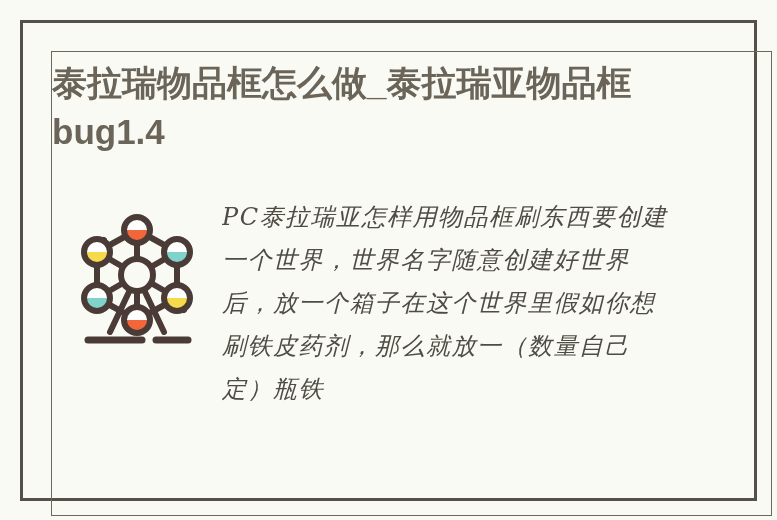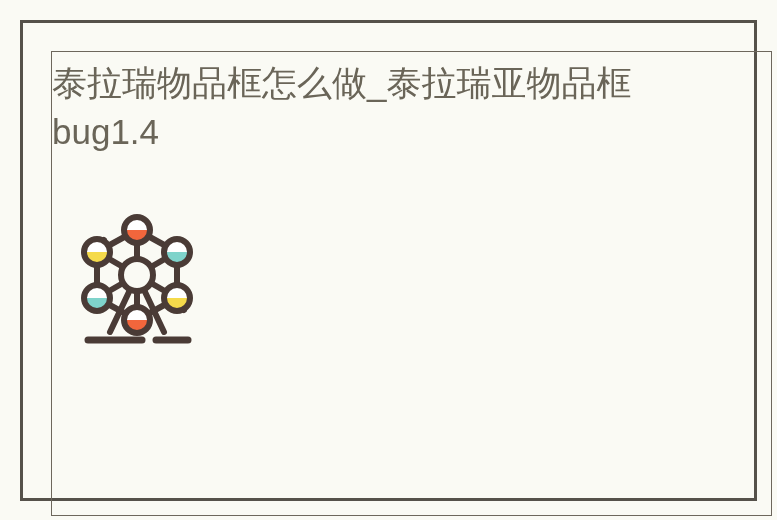--- a/index.html
+++ b/index.html
@@ -47,21 +47,21 @@
   .title {
     position: absolute;
     left: 52px;
     top: 58px;
     width: 630px;
     font-size: 35px;
     line-height: 49px;
     color: #6A6558;
     letter-spacing: 0px;
     font-family: "Liberation Sans", "DejaVu Sans", sans-serif;
-    font-weight: 400;
+    font-weight: 700;
     white-space: pre-wrap;
   }
 
   
   .content {
     position: absolute;
     left: 52px;
     top: 196px;
     width: 660px;
     height: 260px;
@@ -186,16 +186,17 @@
           <circle cx="65" cy="116" r="13" fill="none" stroke="#4A3B36" stroke-width="6"></circle>
         </g>
 
         <g stroke="#4A3B36" stroke-width="7" stroke-linecap="round">
           <path d="M16 136 L70 136"></path>
           <path d="M84 136 L116 136"></path>
         </g>
       </svg>
     </div>
 
+    <div class="body-text">PC泰拉瑞亚怎样用物品框刷东西要创建一个世界，世界名字随意创建好世界后，放一个箱子在这个世界里假如你想刷铁皮药剂，那么就放一（数量自己定）瓶铁</div>
 
   </div>
 
 </div>
 
 </body></html>

